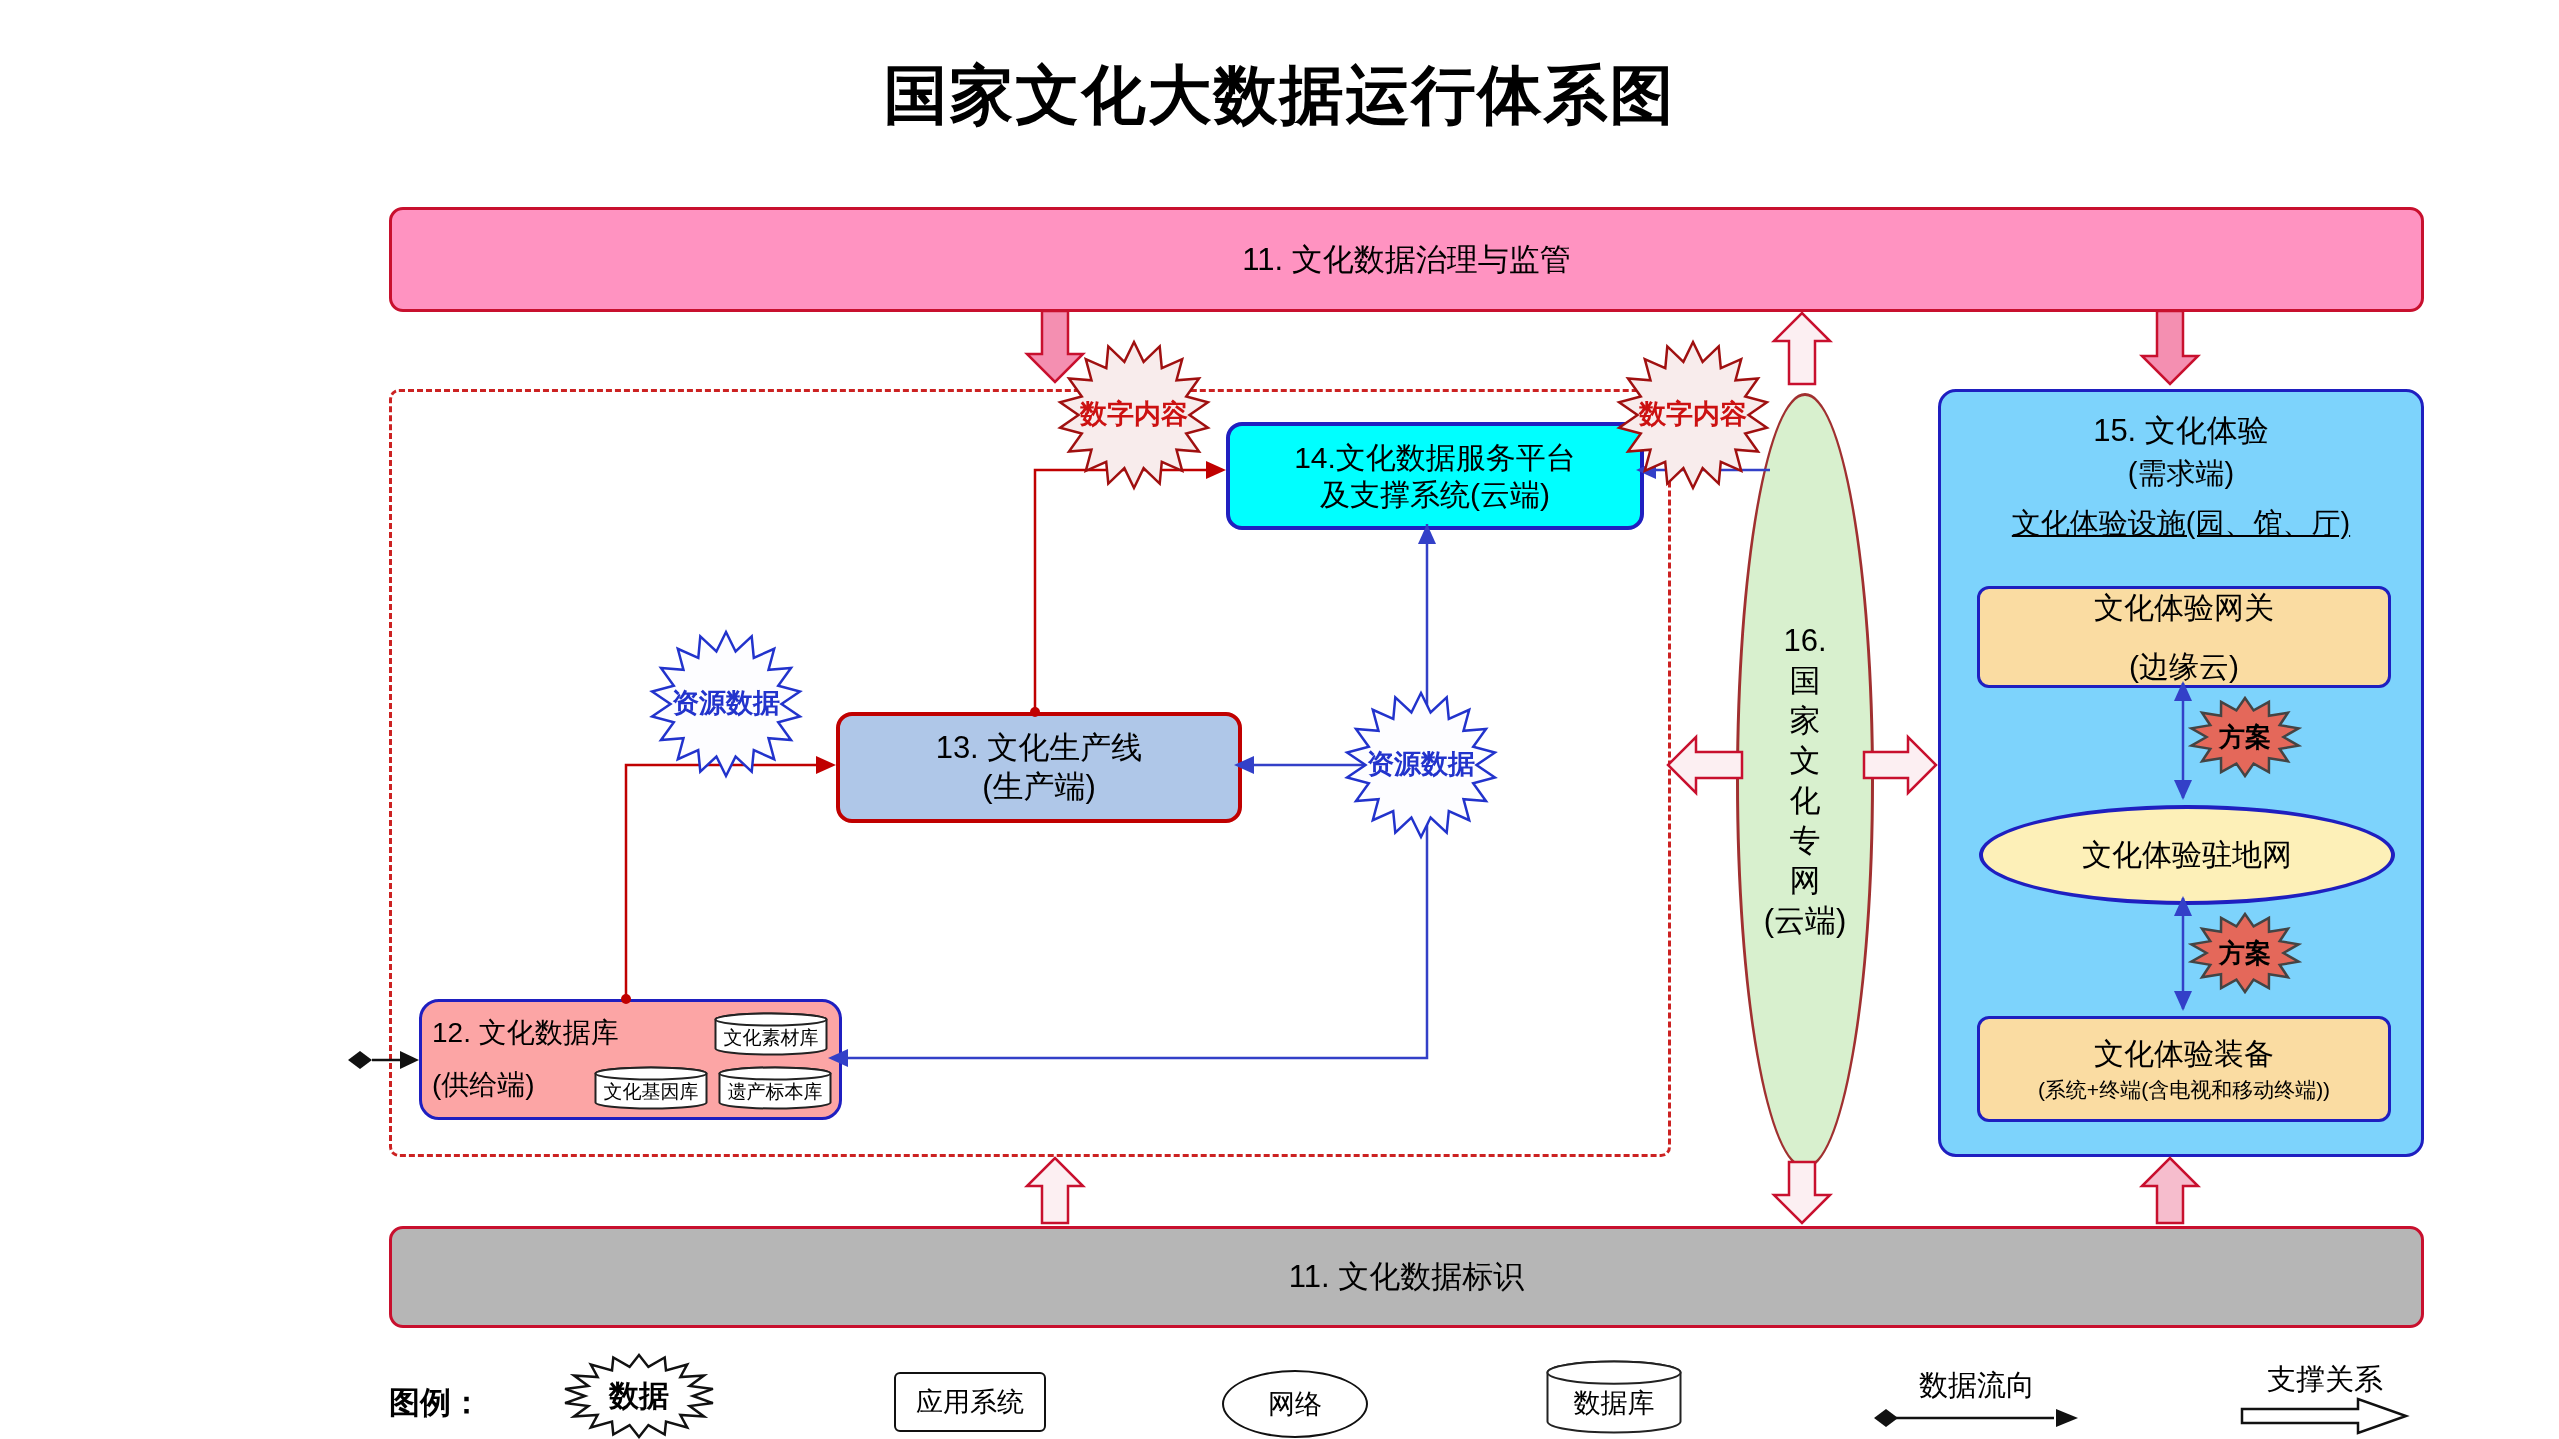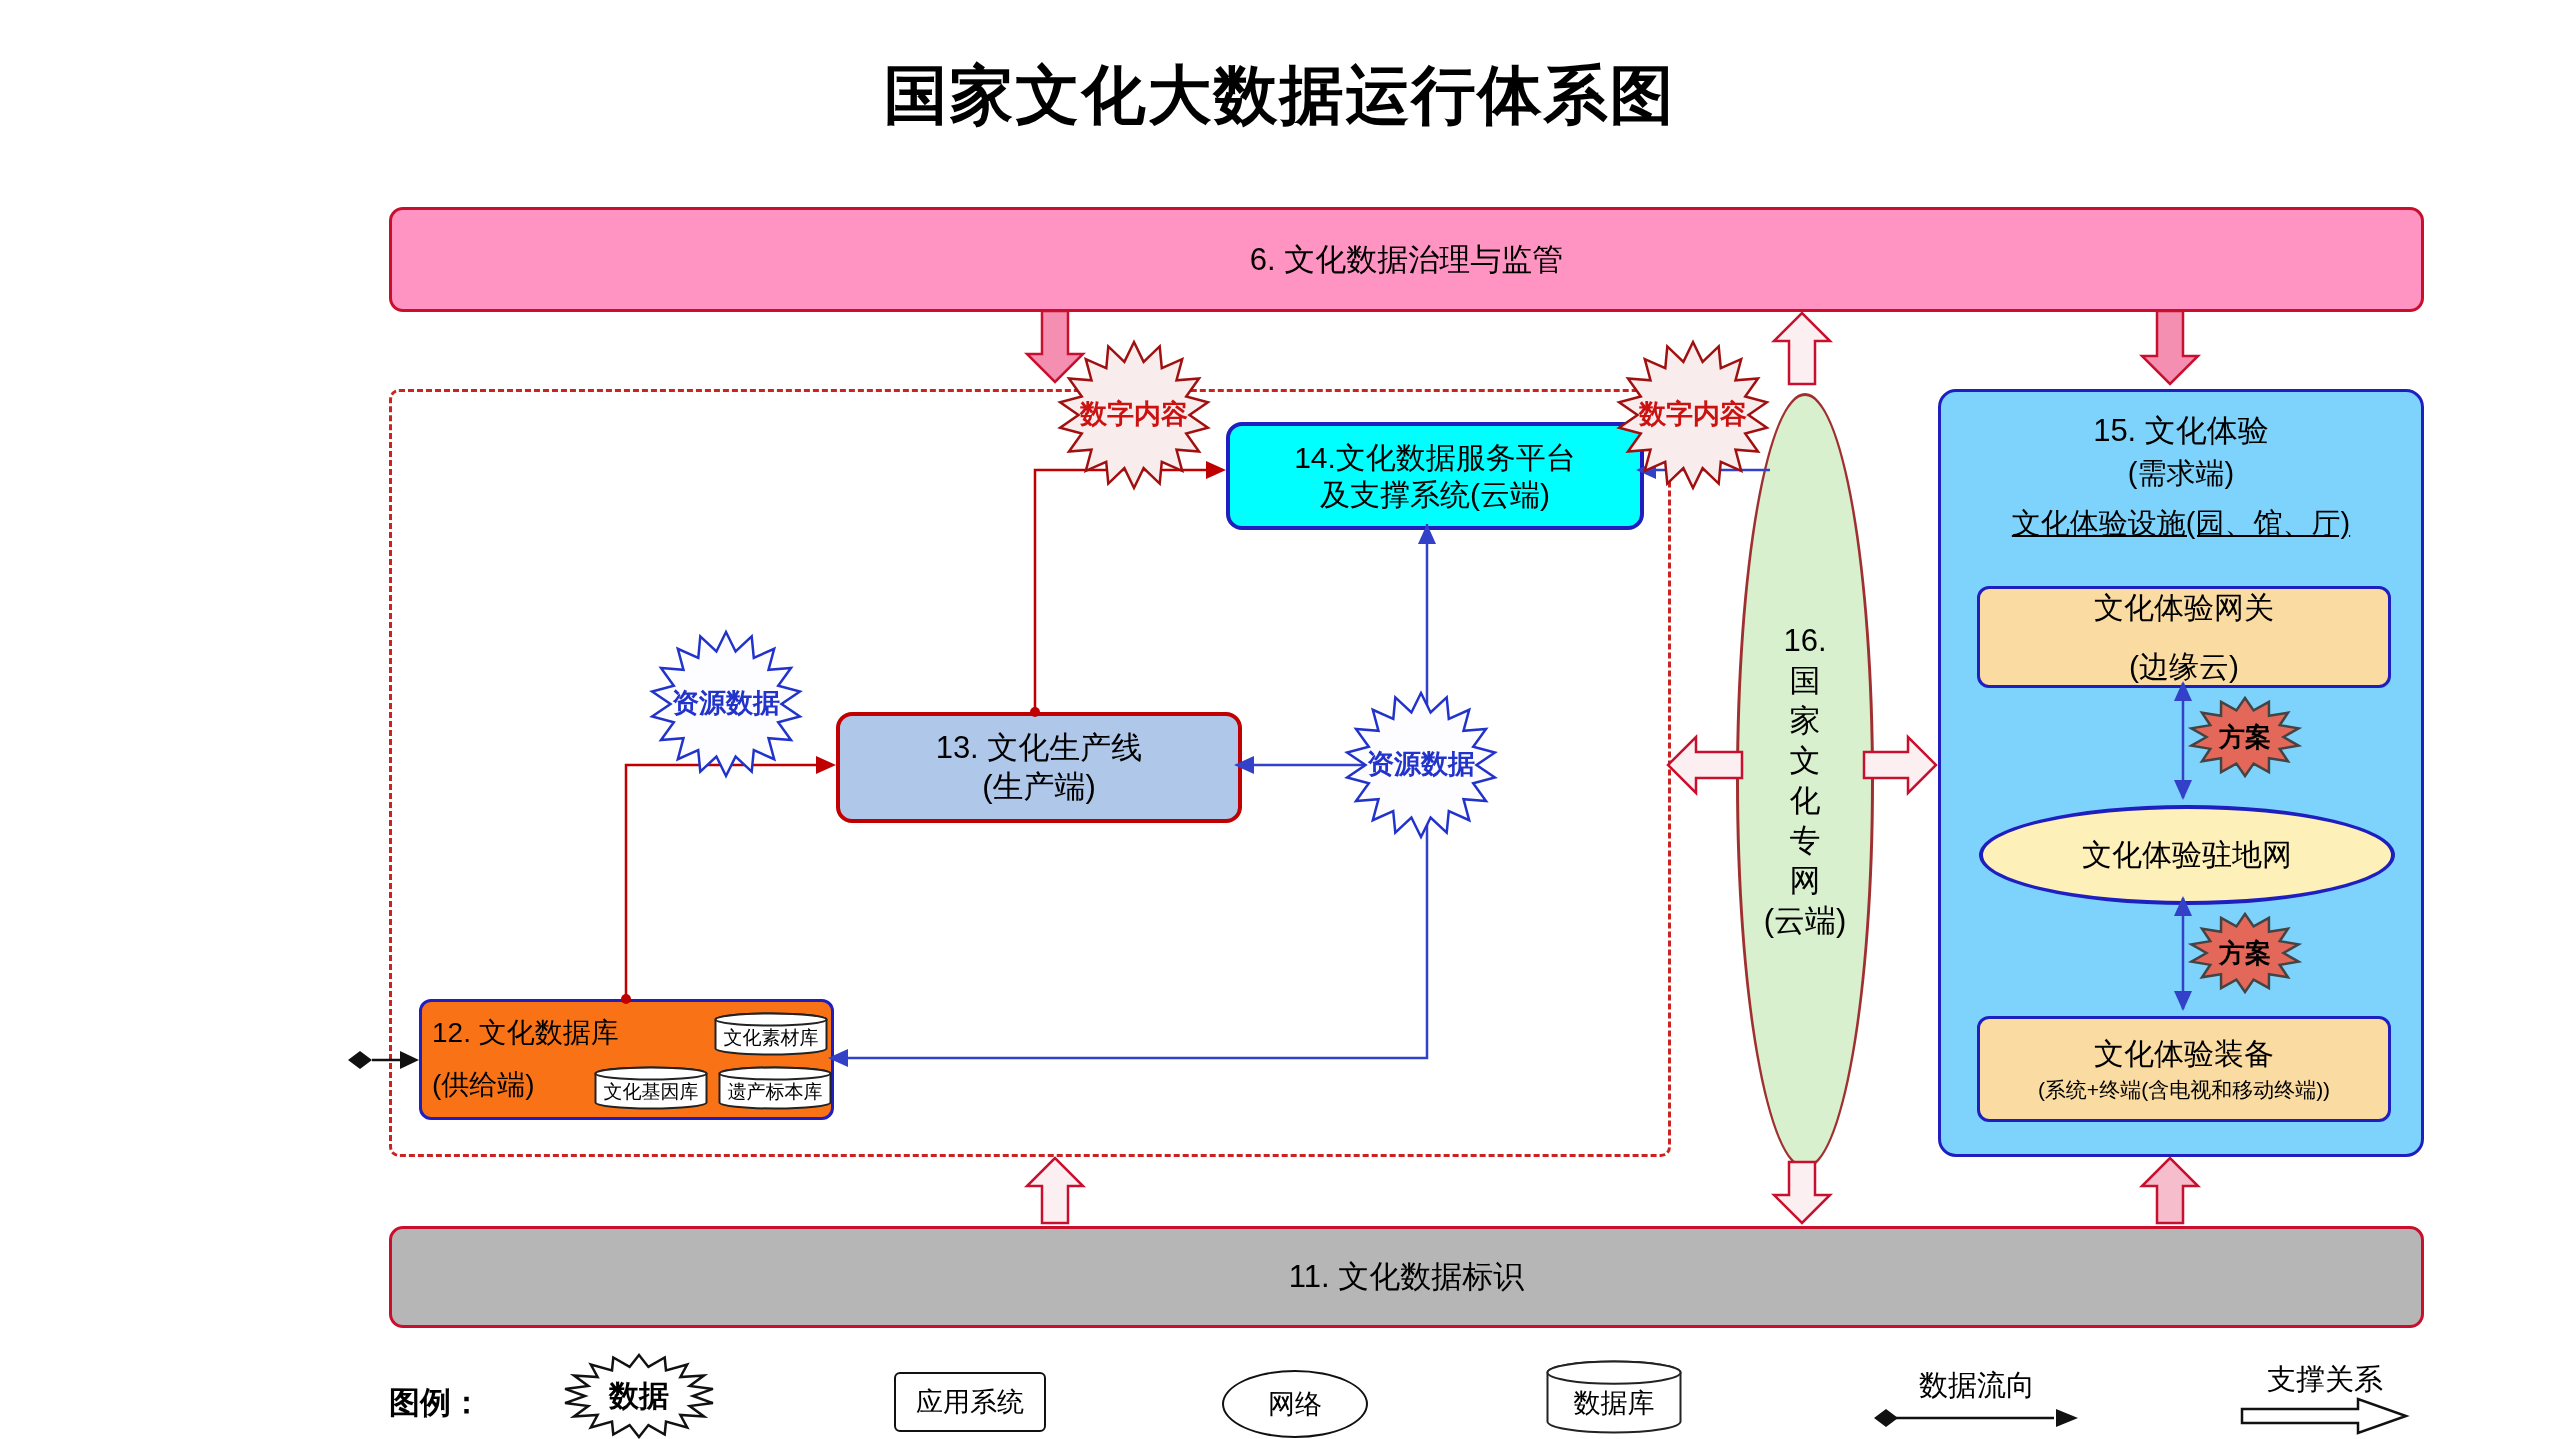--- a/index.html
+++ b/index.html
@@ -10,21 +10,21 @@
 
   .title{left:0;top:52px;width:2559px;font-size:64px;font-weight:800;letter-spacing:2px;}
 
   .banner{border:3.5px solid #C8102E;border-radius:14px;font-size:31px;}
   .banner.pink{background:#FF93C1;}
   .banner.gray{background:#B6B6B6;}
 
   .dashed-region{border:3.5px dashed #CC2222;border-radius:10px;background:#ffffff;}
 
   .node{border-radius:16px;flex-direction:column;line-height:1.25;}
-  .box12{background:#f97316;border:3.5px solid #1F1FC0;border-radius:12px;}
+  .box12{background:#fca5a5;border:3.5px solid #1F1FC0;border-radius:20px;padding-left:8px;}
   .box12 .t1{position:absolute;left:10px;top:12px;font-size:28px;}
   .box12 .t2{position:absolute;left:10px;top:64px;font-size:28px;}
   .box13{background:#AFC7E8;border:4px solid #C00000;font-size:31px;}
   .box14{background:#00FFFF;border:4px solid #1F1FC0;font-size:30px;font-weight:500;}
 
   .ellipse16{background:#D8F0CE;border:3.5px solid #A03030;border-radius:50%;}
   .vlabel{display:flex;flex-direction:column;align-items:center;justify-content:center;
           width:100%;height:100%;font-size:31px;line-height:40px;}
 
   .panel15{background:#7dd3fc;border:3.5px solid #1F1FC0;border-radius:18px;}
@@ -55,21 +55,21 @@
   .legend-net{background:#fff;border:2.5px solid #111;border-radius:50%;font-size:27px;}
 </style>
 </head>
 <body>
 
 <div id="canvas">
 
   <div class="abs title ctr">国家文化大数据运行体系图</div>
 
   <div class="abs banner pink ctr" style="left:389px;top:207px;width:2029px;height:99px;">
-    <span>6. 文化数据治理与监管</span>
+    <span>11. 文化数据治理与监管</span>
   </div>
 
   <div class="abs banner gray ctr" style="left:389px;top:1226px;width:2029px;height:96px;">
     <span>11. 文化数据标识</span>
   </div>
 
   <div class="abs dashed-region" style="left:389px;top:389px;width:1276px;height:762px;"></div>
 
   <div class="abs box12" style="left:419px;top:999px;width:409px;height:115px;">
     <div class="t1">12. 文化数据库</div>

